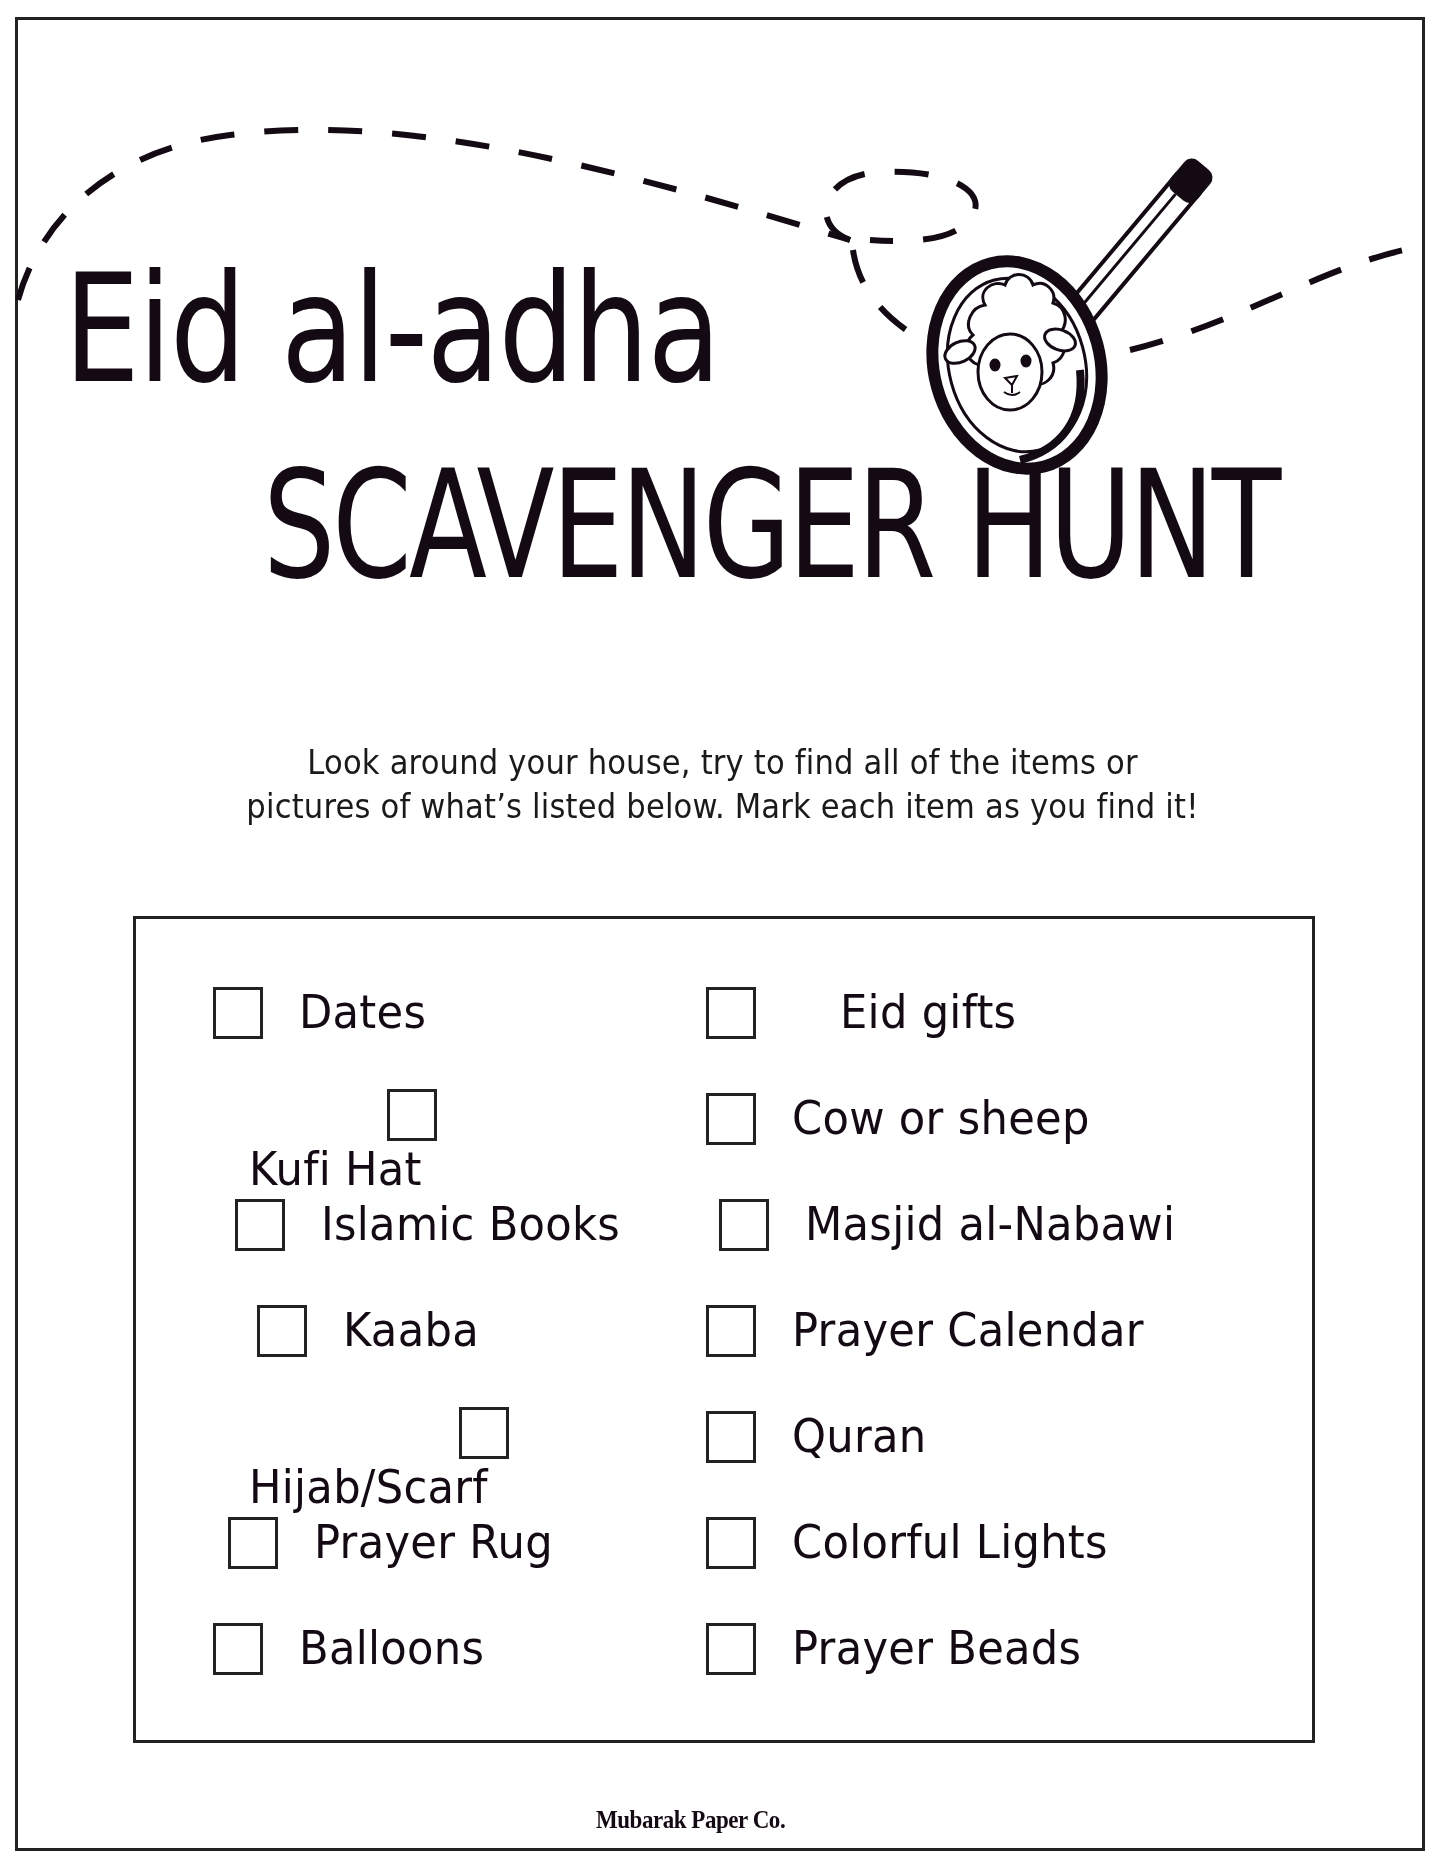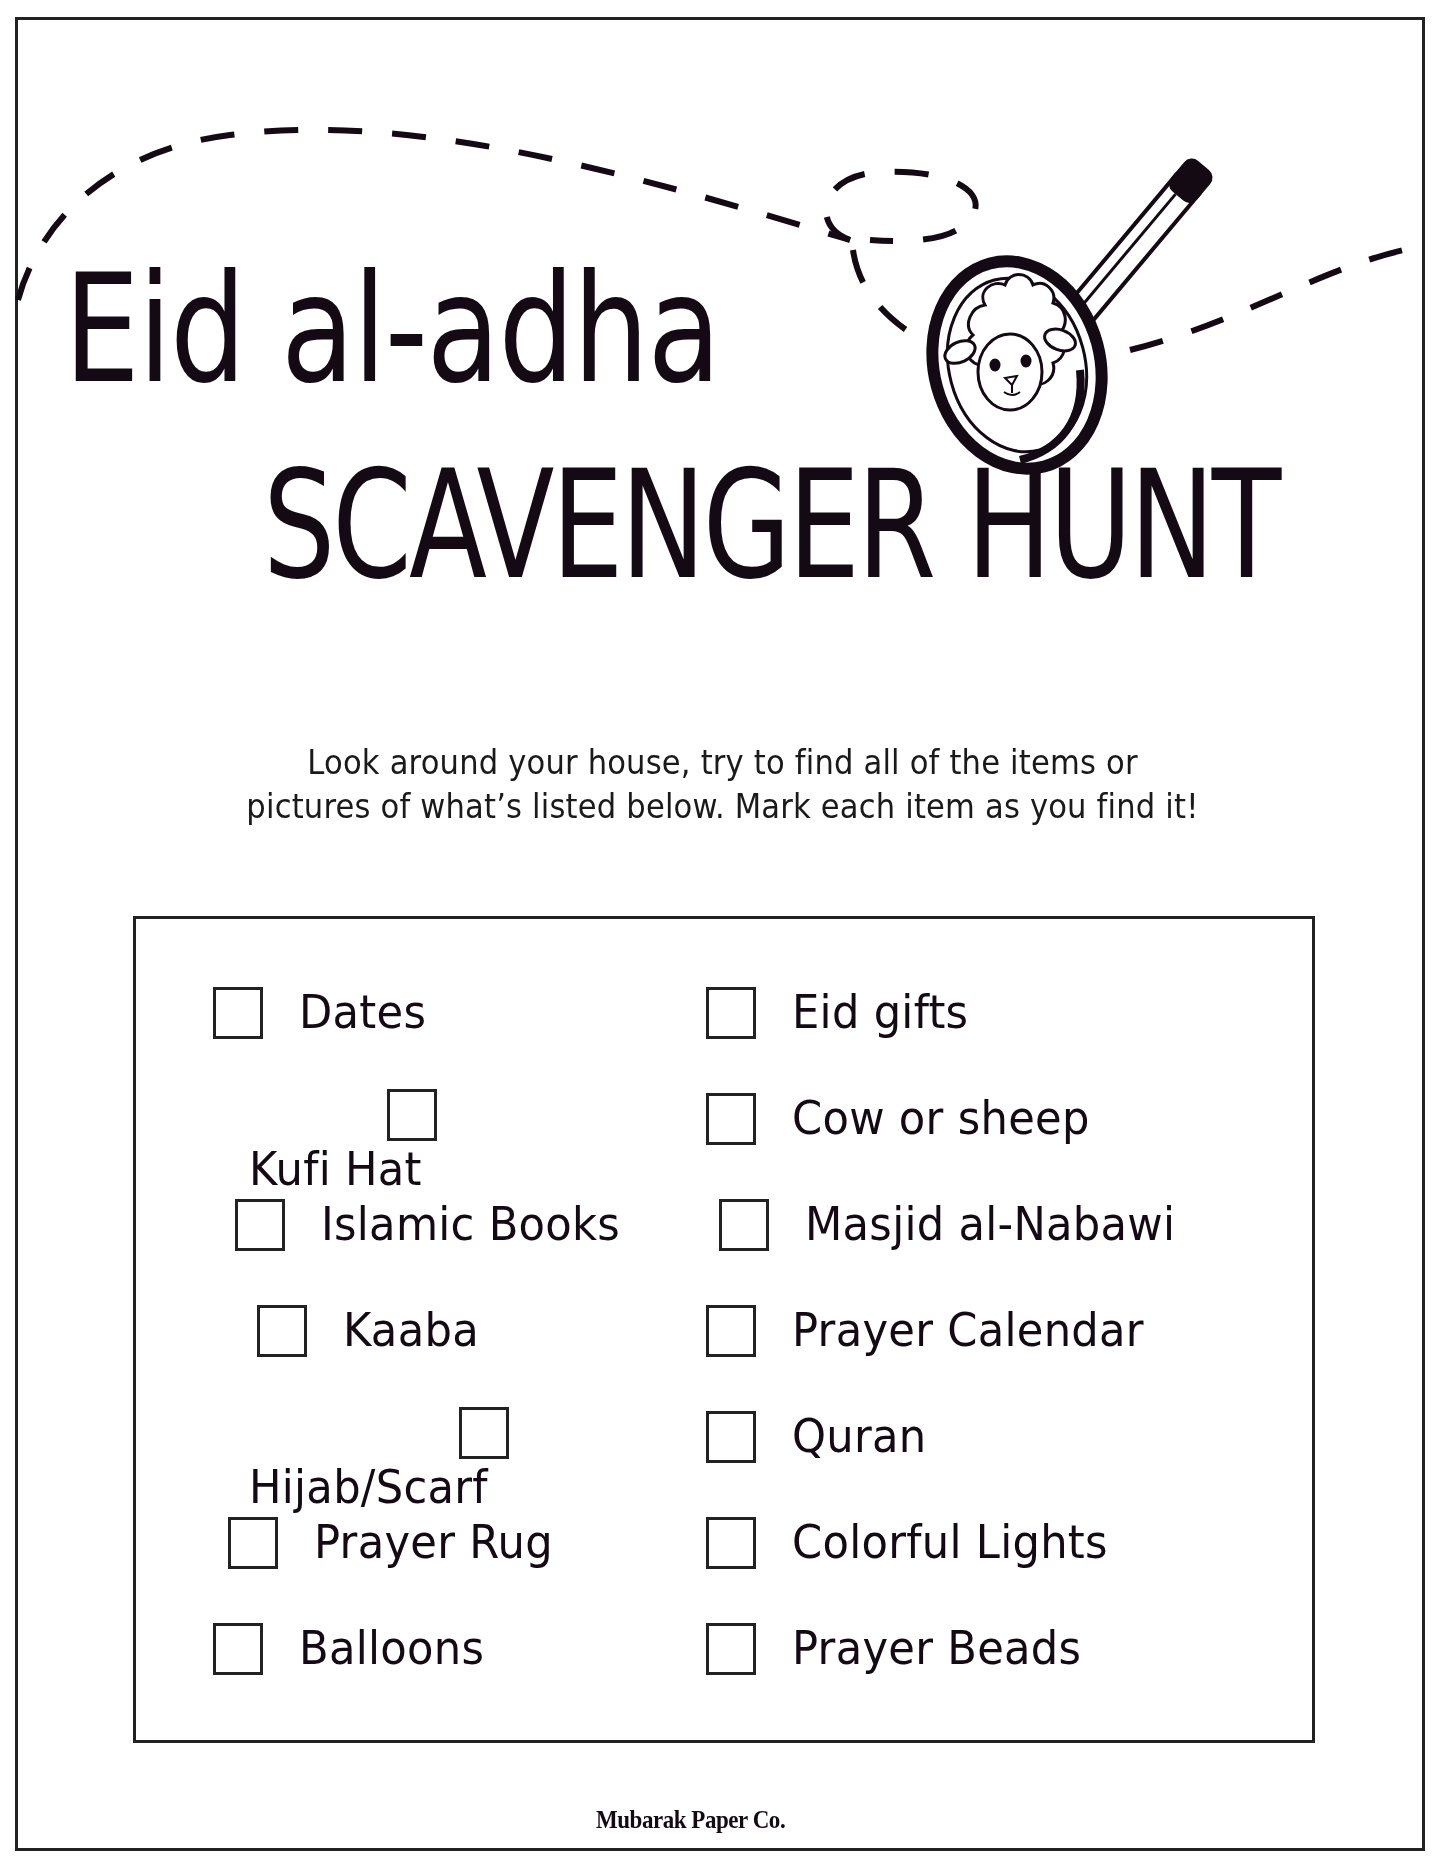--- a/index.html
+++ b/index.html
@@ -88,21 +88,21 @@
 </div>
 <div class="item" style="left:228px; top:1513px;">
   <div class="cb"></div>
   <span class="label">Prayer Rug</span>
 </div>
 <div class="item" style="left:213px; top:1619px;">
   <div class="cb"></div>
   <span class="label">Balloons</span>
 </div>
 
-<div class="item" style="left:706px; top:983px;">
+<div class="item" style="left:706px; top:983px;gap:48px;">
   <div class="cb"></div>
   <span class="label">Eid gifts</span>
 </div>
 <div class="item" style="left:706px; top:1089px;">
   <div class="cb"></div>
   <span class="label">Cow or sheep</span>
 </div>
 <div class="item" style="left:706px; top:1195px;padding-left:13px;">
   <div class="cb"></div>
   <span class="label">Masjid al-Nabawi</span>

